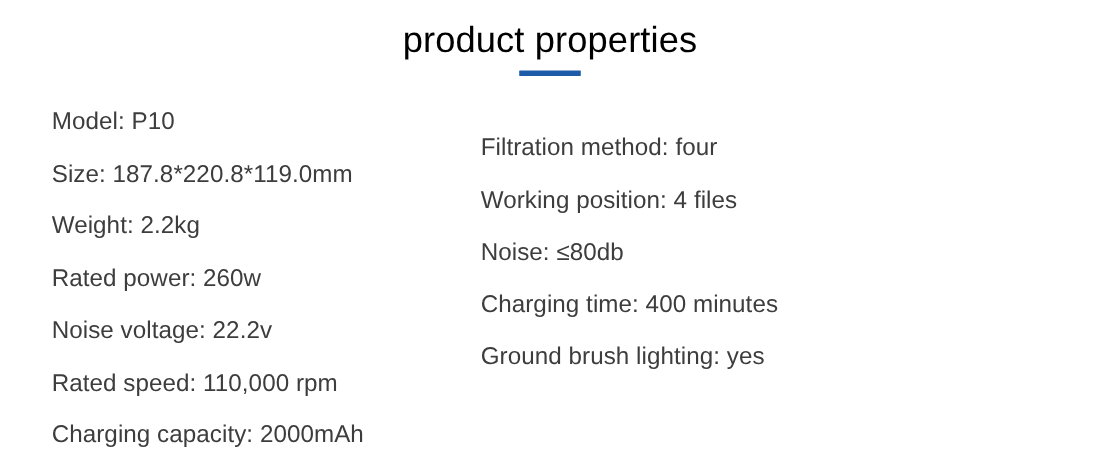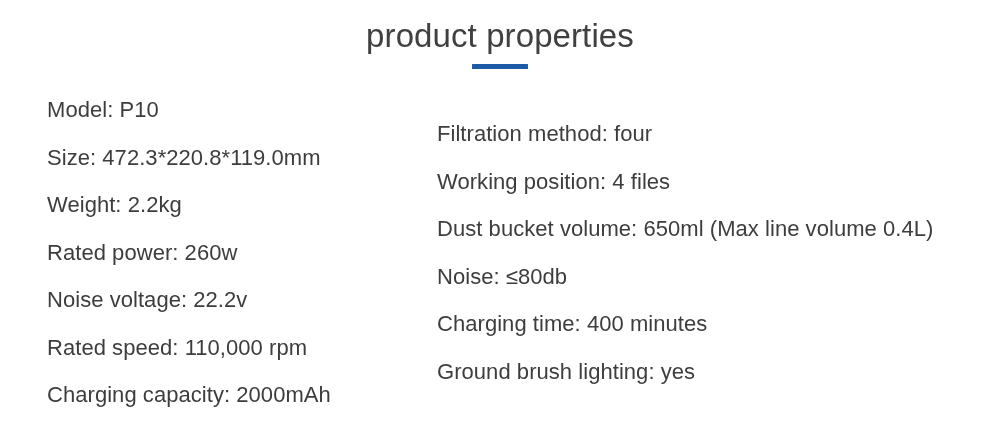--- a/index.html
+++ b/index.html
@@ -25,21 +25,21 @@
     position: absolute;
     top: 16px;
     left: 0;
     width: 1000px;
     text-align: center;
   }
   .page-title {
     font-size: 33px;
     line-height: 40px;
     font-weight: 400;
-    color: #404040;
+    color: #000000;
     letter-spacing: 0.1px;
     white-space: nowrap;
   }
   .title-underline {
     width: 56px;
     height: 5px;
     background: #1d5aa7;
     margin: 8px auto 0 auto;
     border-radius: 0.5px;
   }
@@ -91,21 +91,21 @@
     <div class="title-underline"></div>
   </div>
 
   <div class="spec-columns">
 
     <div class="spec-column left">
       <div class="spec-row">
         <span class="spec-text">Model: P10</span>
       </div>
       <div class="spec-row">
-        <span class="spec-text">Size: 472.3*220.8*119.0mm</span>
+        <span class="spec-text">Size: 187.8*220.8*119.0mm</span>
       </div>
       <div class="spec-row">
         <span class="spec-text">Weight: 2.2kg</span>
       </div>
       <div class="spec-row">
         <span class="spec-text">Rated power: 260w</span>
       </div>
       <div class="spec-row">
         <span class="spec-text">Noise voltage: 22.2v</span>
       </div>
@@ -118,23 +118,20 @@
     </div>
 
     <div class="spec-column right">
       <div class="spec-row">
         <span class="spec-text">Filtration method: four</span>
       </div>
       <div class="spec-row">
         <span class="spec-text">Working position: 4 files</span>
       </div>
       <div class="spec-row">
-        <span class="spec-text">Dust bucket volume: 650ml (Max line volume 0.4L)</span>
-      </div>
-      <div class="spec-row">
         <span class="spec-text">Noise: ≤80db</span>
       </div>
       <div class="spec-row">
         <span class="spec-text">Charging time: 400 minutes</span>
       </div>
       <div class="spec-row">
         <span class="spec-text">Ground brush lighting: yes</span>
       </div>
     </div>
 

